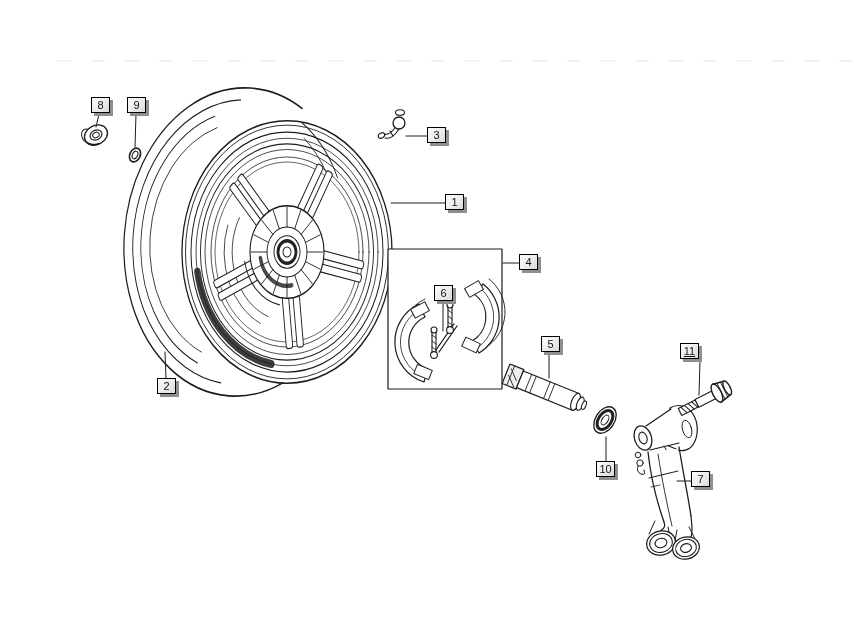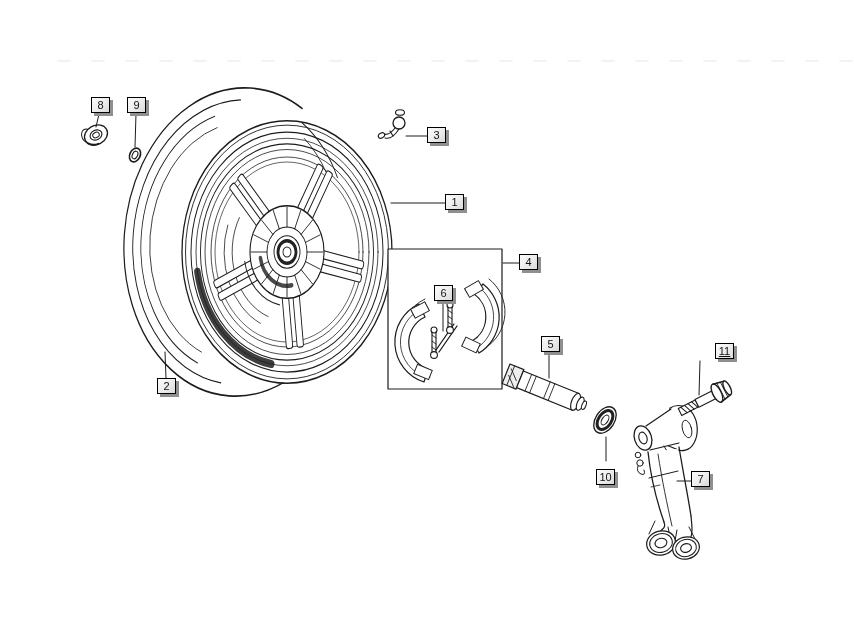--- a/index.html
+++ b/index.html
@@ -223,16 +223,16 @@
 
 <div class="callout" style="left:445px;top:194px;">1</div>
 <div class="callout" style="left:157px;top:378px;">2</div>
 <div class="callout" style="left:427px;top:127px;">3</div>
 <div class="callout" style="left:519px;top:254px;">4</div>
 <div class="callout" style="left:541px;top:336px;">5</div>
 <div class="callout" style="left:434px;top:285px;">6</div>
 <div class="callout" style="left:691px;top:471px;">7</div>
 <div class="callout" style="left:91px;top:97px;">8</div>
 <div class="callout" style="left:127px;top:97px;">9</div>
-<div class="callout" style="left:596px;top:461px;margin-top:8px;">10</div>
-<div class="callout" style="left:715px;top:343px;text-decoration:underline;">11</div>
+<div class="callout" style="left:596px;top:461px;">10</div>
+<div class="callout" style="left:680px;top:343px;text-decoration:underline;">11</div>
 
 </div>
 
 </body></html>

